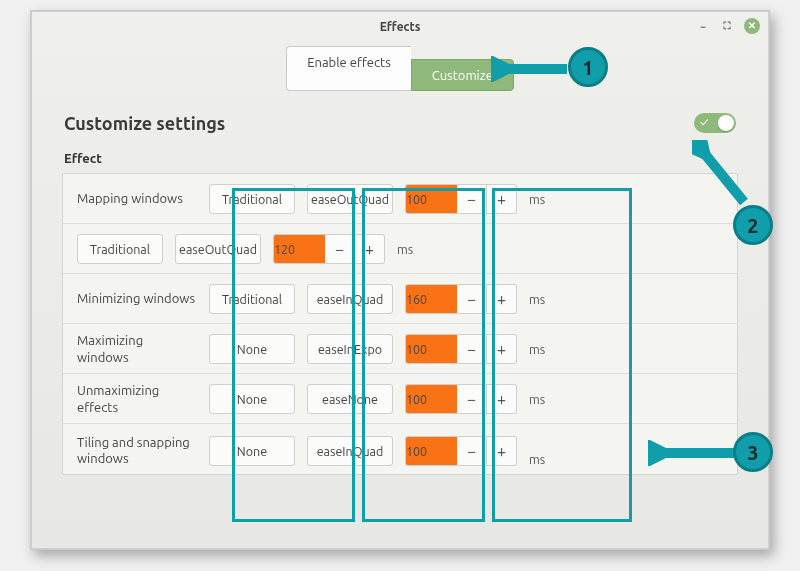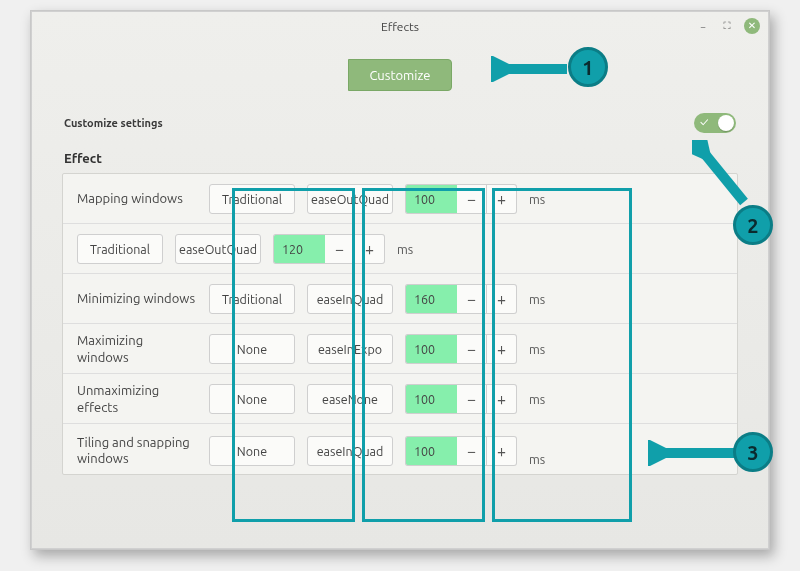--- a/index.html
+++ b/index.html
@@ -10,52 +10,52 @@
     border: 1px solid #c8c8c8;
   }
   .window {
     width: 100%; height: 100%;
     background: linear-gradient(#efefec, #e7e7e4);
     border: 1px solid #d0d0d0;
     display: flex; flex-direction: column;
   }
   .titlebar {
     height: 28px; display:flex; align-items:center; justify-content:center;
-    font-size: 12px; color:#444; font-weight: 400; position: relative;
+    font-size: 12px; color:#444; font-weight: 700; position: relative;
   }
   .winbtns { position:absolute; right:8px; top:6px; display:flex; gap:10px; align-items:center; }
   .wb { width:14px; height:14px; display:flex; align-items:center; justify-content:center; font-size:10px; color:#666; cursor:pointer;}
   .wb.close { width:16px; height:16px; border-radius:50%; background:#8fb97b; color:#fff; font-size:10px; line-height:1;}
   .tabs { display:flex; justify-content:center; padding: 6px 0 10px 0; gap:0; }
   .tab {
     padding: 8px 20px; font-size:13px; border:1px solid #c8c8c8;
     background: #fdfdfd; color:#444; cursor:pointer;
   }
   .tab.left { border-radius:4px 0 0 4px; border-right:none; }
   .tab.right { border-radius:0 4px 4px 0;margin-top:13px; }
   .tab.active { background:#8fb97b; color:#fff; border-color:#7aa866; }
   .content { flex:1; padding: 8px 30px 20px 30px; overflow:hidden; }
   .row-customize { display:flex; align-items:center; justify-content:space-between; padding: 4px 2px 18px 2px;}
-  .row-customize h4 { font-size:11px; font-weight:700; color:#3a3a3a;}
+  .row-customize h4 { font-size:18px; font-weight:700; color:#3a3a3a;}
   .toggle {
     width:42px; height:20px; background:#8fb97b; border-radius:10px; position:relative; cursor:pointer;
   }
   .toggle .knob { position:absolute; right:2px; top:2px; width:16px; height:16px; border-radius:50%; background:#fff; box-shadow:0 1px 1px rgba(0,0,0,.2);}
   .toggle .check { position:absolute; left:6px; top:2px; color:#fff; font-size:12px; }
   h5.section { font-size:13px; font-weight:700; color:#333; margin: 0 0 8px 2px;}
   .grid { border:1px solid #d4d4d0; border-radius:2px; background:#f4f4f1; }
   .grow { display:flex; align-items:center; padding:8px 10px 8px 14px; border-bottom:1px solid #dedede; gap:12px; min-height:50px;}
   .grow:last-child { border-bottom:none;align-items:flex-end; }
   .gname { width:120px; font-size:13px; color:#444; line-height:1.25;}
   .sel {
     width:86px; height:30px; display:flex; align-items:center; justify-content:center;
     background:#fbfbf9; border:1px solid #cfcfcf; border-radius:3px; font-size:12.5px; color:#444; cursor:pointer;
   }
   .spin { display:flex; align-items:center; height:30px; }
-  .spin .val { width:52px; height:30px; background:#86efac; border:1px solid #cfcfcf; border-right:none; border-radius:3px 0 0 3px; display:flex; align-items:center; padding-left:8px; font-size:12.5px; color:#444;}
+  .spin .val { width:52px; height:30px; background:#f97316; border:1px solid #cfcfcf; border-right:none; border-radius:3px 0 0 3px; display:flex; align-items:center; font-size:12.5px; color:#444;}
   .spin .btn { width:30px; height:30px; background:#fbfbf9; border:1px solid #cfcfcf; display:flex; align-items:center; justify-content:center; font-size:16px; color:#555; cursor:pointer; border-left:none;}
   .spin .btn.plus { border-radius:0 3px 3px 0;}
   .unit { font-size:12.5px; color:#555; width:24px;}
   
   .badge {
     position:absolute; width:40px; height:40px; border-radius:50%;
     background:#109faa; border:3px solid #0b7d86; color:#0b2b2e;
     display:flex; align-items:center; justify-content:center;
     font-size:20px; font-weight:700; z-index:50;
   }
@@ -72,20 +72,21 @@
   <div class="titlebar">
     <span>Effects</span>
     <div class="winbtns">
       <div class="wb">−</div>
       <div class="wb">⛶</div>
       <div class="wb close">✕</div>
     </div>
   </div>
 
   <div class="tabs">
+    <div class="tab left">Enable effects</div>
     <div class="tab right active">Customize</div>
   </div>
 
   <div class="content">
     <div class="row-customize">
       <h4>Customize settings</h4>
       <div class="toggle">
         <span class="check">✓</span>
         <span class="knob"></span>
       </div>

